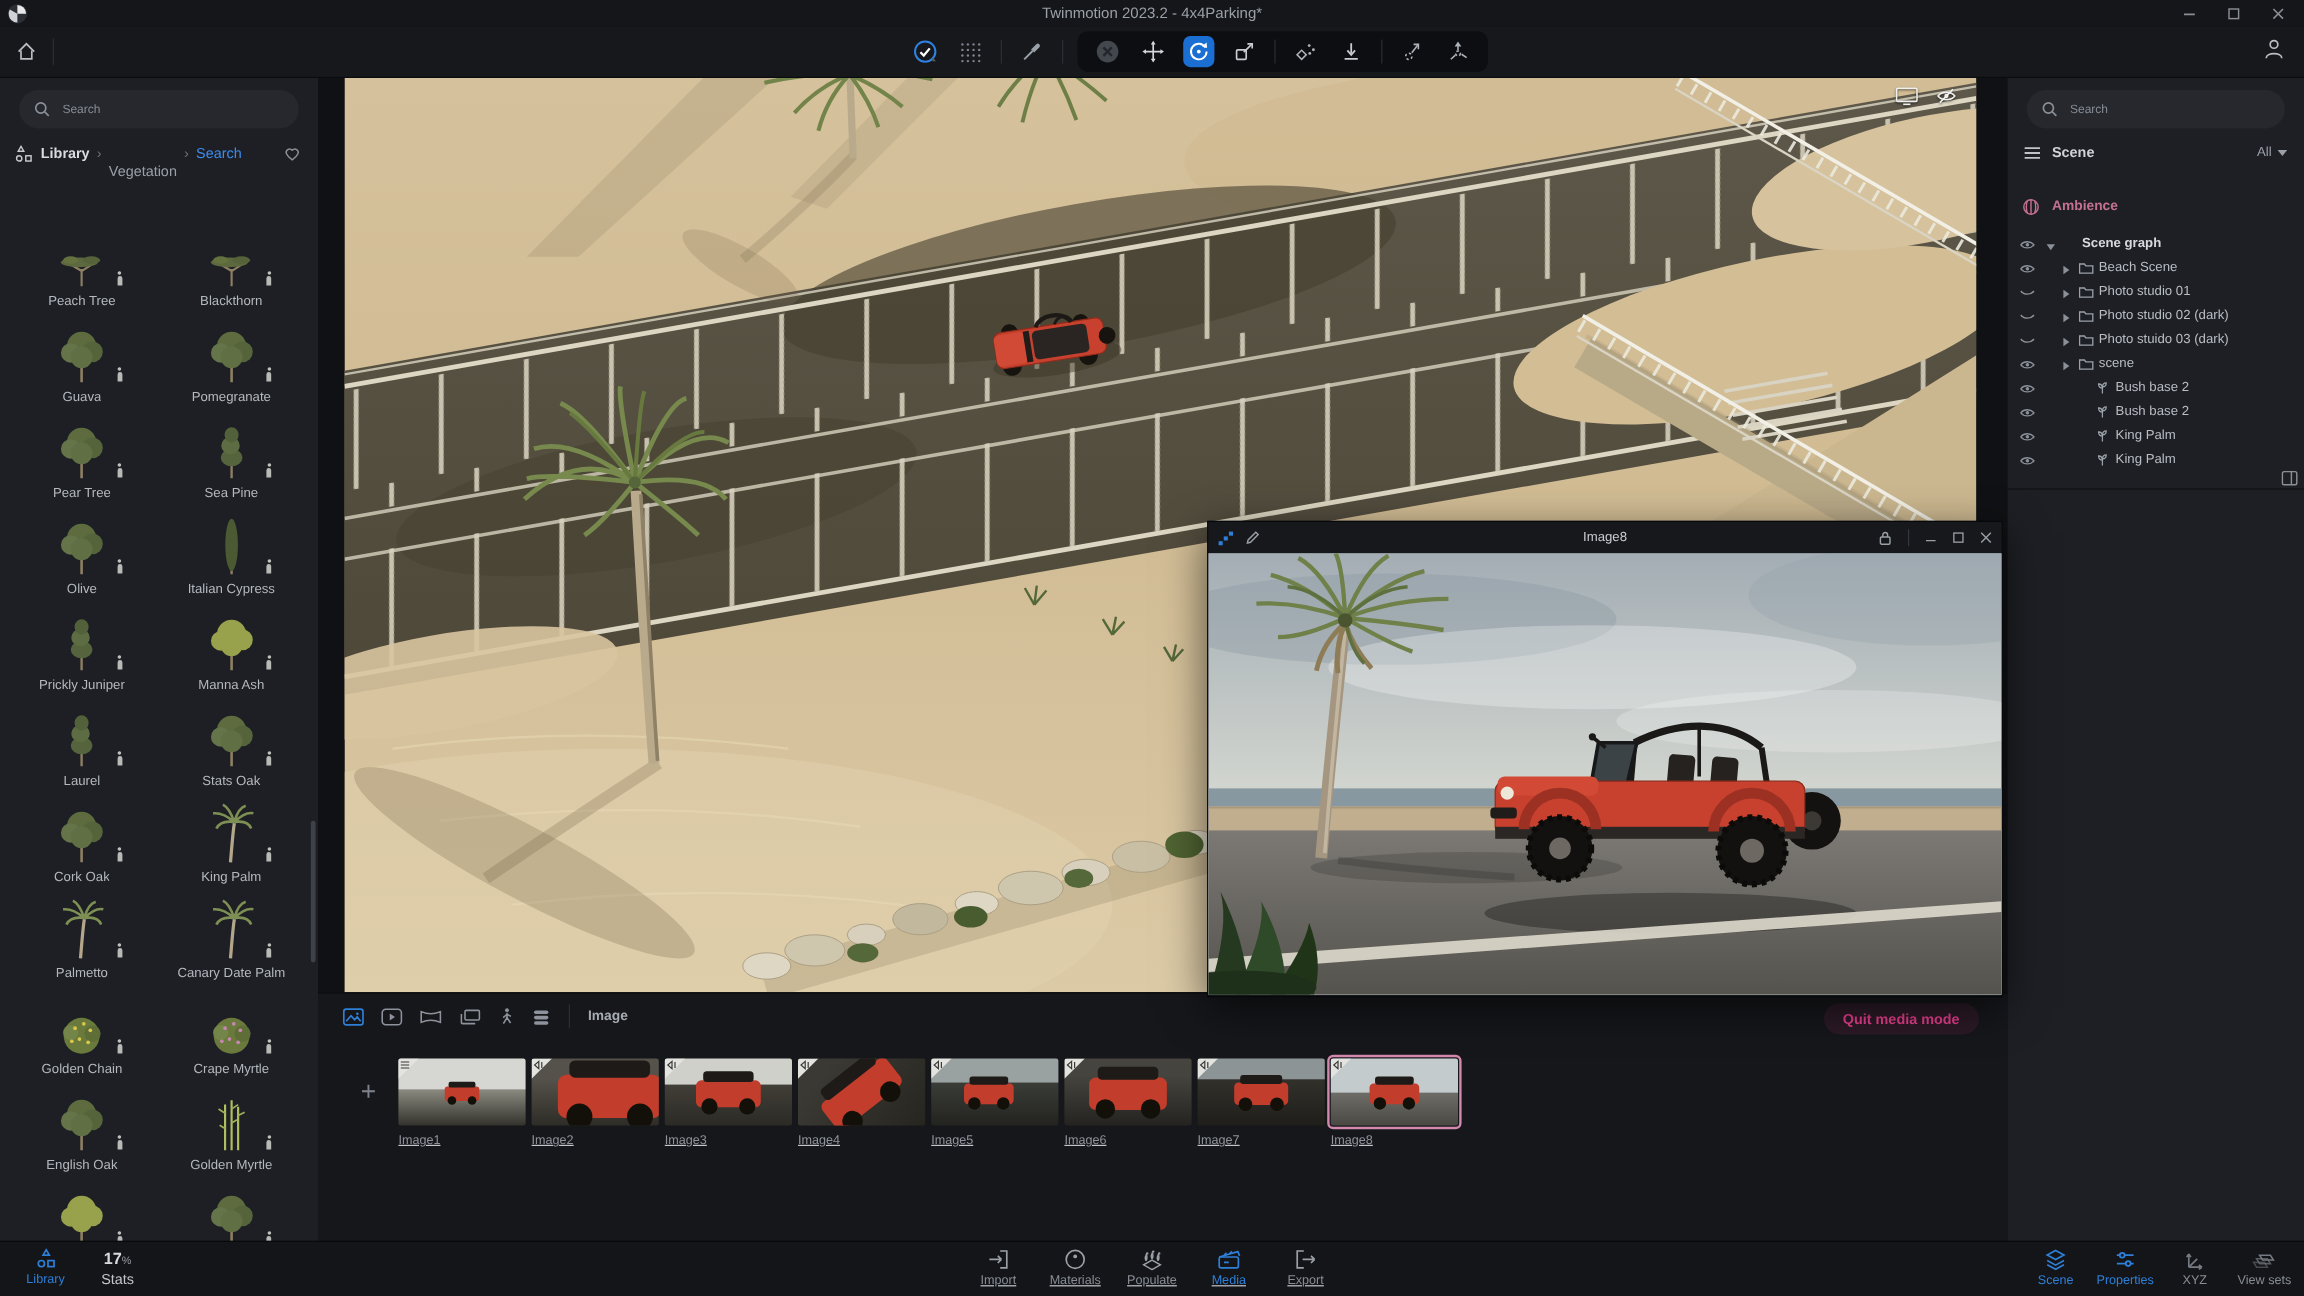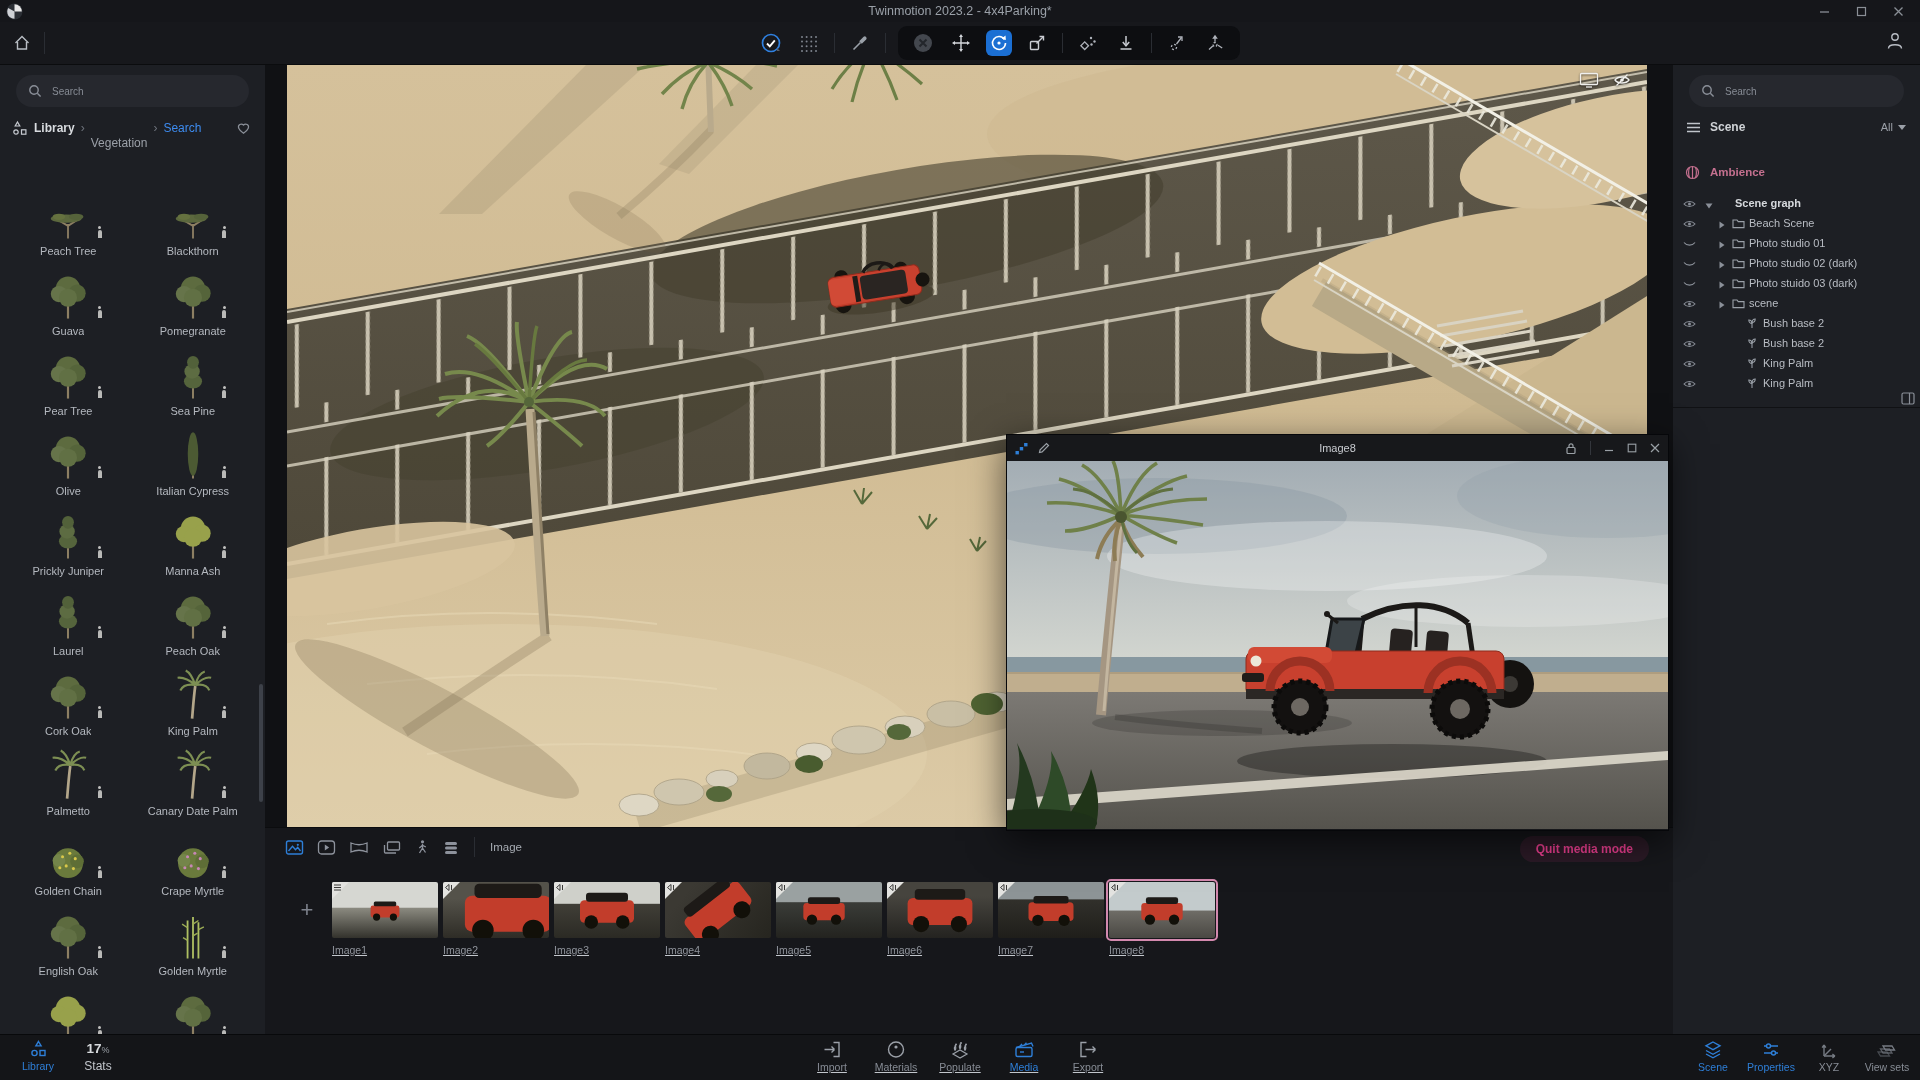--- a/index.html
+++ b/index.html
@@ -58,21 +58,21 @@
   .person-fig{position:absolute;right:16px;bottom:6px;width:5px;height:12px;}
   .person-fig:before{content:"";position:absolute;top:0;left:1px;width:3px;height:3px;border-radius:50%;background:#c2c2c0;}
   .person-fig:after{content:"";position:absolute;top:3.5px;left:0.5px;width:4px;height:8px;background:#b9b9b7;border-radius:2px 2px 0 0;}
   .lib-scrollbar{position:absolute;right:2px;top:620px;width:4px;height:118px;border-radius:2px;background:#3d4149;}
   
   .viewport{position:absolute;left:22px;top:0;width:1360px;height:763px;background:#2a2620;overflow:hidden;}
   .vp-overlay{position:absolute;top:8px;right:16px;display:flex;gap:14px;z-index:5;filter:drop-shadow(0 1px 1px rgba(0,0,0,.6));}
   
   .mediabar{position:absolute;left:0;right:0;top:763px;bottom:0;background:#16171b;border-top:1px solid #0b0c0e;}
   .media-modes{position:absolute;left:20px;top:9px;display:flex;align-items:center;gap:13px;}
-  .mode-label{color:#a6abb2;font-size:11.5px;margin-left:2px;}
+  .mode-label{color:#a6abb2;font-size:11.5px;margin-left:2px;font-weight:bold;}
   .msep{width:1px;height:20px;background:#2a2d33;margin-left:2px;}
   .quit-btn{position:absolute;right:24px;top:8px;height:26px;padding:0 16px;border-radius:13px;background:rgba(233,62,142,.10);color:#e93e8e;font-weight:700;font-size:12px;display:flex;align-items:center;cursor:pointer;}
   .thumbs{position:absolute;left:22px;top:54px;display:flex;align-items:flex-start;gap:5px;}
   .add-thumb{width:40px;height:56px;display:flex;align-items:center;justify-content:center;color:#7d828c;font-size:22px;cursor:pointer;}
   .thumb{width:106px;cursor:pointer;text-decoration:underline;}
   .thumb .photo{position:relative;width:106px;height:56px;border-radius:2px;overflow:hidden;background:#2c2b27;}
   .thumb-label{display:block;margin-top:6px;font-size:10.5px;color:#8f939b;}
   .is-selected .photo{outline:2px solid #d389ae;outline-offset:1px;}
   .badge{position:absolute;top:0;left:0;width:0;height:0;border-top:17px solid #e3e3e0;border-right:17px solid transparent;z-index:3;}
   .badge svg{position:absolute;top:-16px;left:1px;}
@@ -902,21 +902,21 @@
                 <circle class="bloom" cx="38" cy="47" r="1.7" fill="#d9c84a"></circle>
                 <circle class="bloom" cx="23" cy="46" r="1.7" fill="#d9c84a"></circle>
               </g>
               <g class="g-bamboo">
                 <path d="M26,58 V16 M32,58 V12 M38,58 V18" stroke="#aebf62" stroke-width="2"></path>
                 <path d="M26,24 l-6,-4 M32,20 l6,-4 M38,26 l6,-3 M26,38 l-5,-3 M32,33 l5,-3" stroke="#9cad55" stroke-width="1.6"></path>
               </g>
             </svg>
             <span class="person-fig"></span>
           </div>
-          <span class="lib-label">Peach Oak</span>
+          <span class="lib-label">Stats Oak</span>
         </div>
         <div class="lib-item v-12 kind-broadleaf">
           <div class="lib-thumb">
             <svg class="treeicon" viewBox="0 0 64 64">
               <g class="g-umbrella">
                 <path d="M32,58 V42 M32,44 L22,38 M32,44 L43,37" stroke="#8d7f63" stroke-width="2" fill="none"></path>
                 <ellipse class="canopy" cx="30" cy="36" rx="17" ry="4.5" fill="#5c683e"></ellipse>
                 <ellipse class="canopy" cx="22" cy="34" rx="7" ry="3.5" fill="#65713f"></ellipse>
                 <ellipse class="canopy" cx="41" cy="34" rx="8" ry="3.5" fill="#55623a"></ellipse>
               </g>

